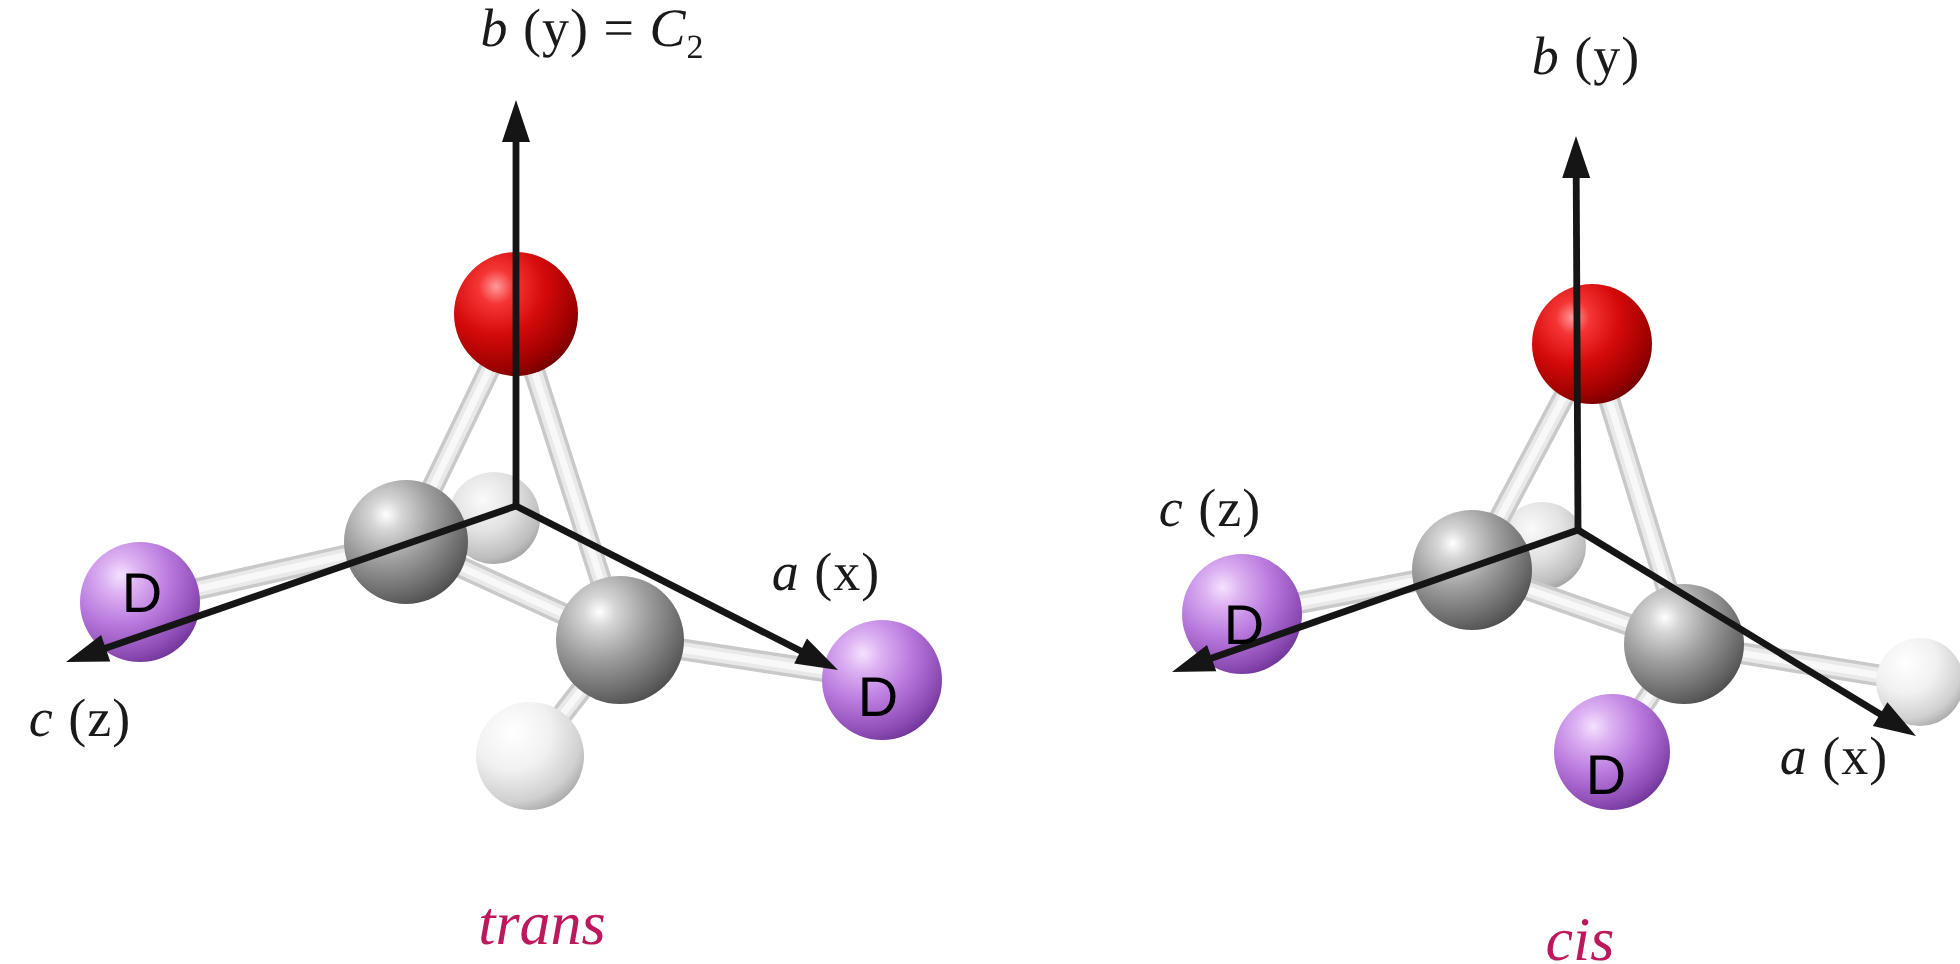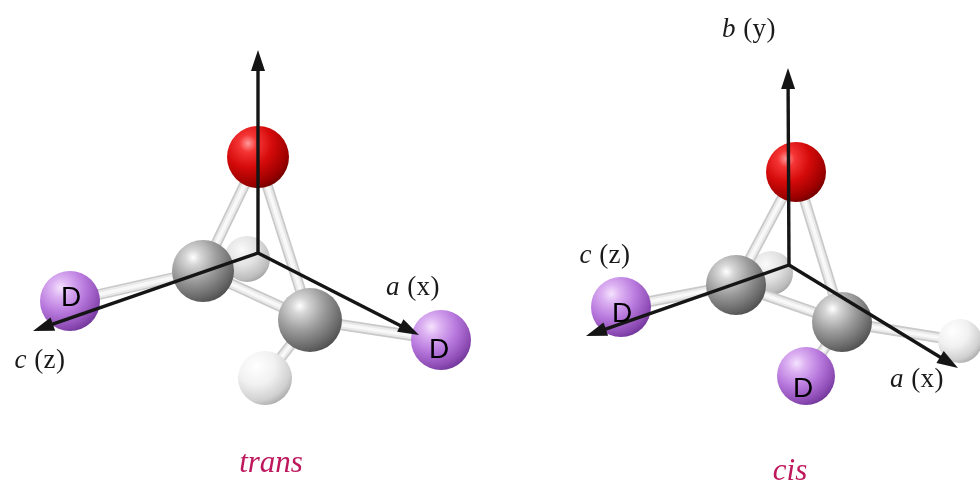--- a/index.html
+++ b/index.html
@@ -155,29 +155,32 @@
         <polygon points="788,68 795.1065074278949,88.9641969122901 781.106687794942,89.03526198656905" fill="#151515"></polygon>
         <line x1="789" y1="265" x2="946.0453200275026" y2="360.7140116143951" stroke="#151515" stroke-width="3.4"></line>
         <polygon points="958,368 936.4249858484515,363.0483574078413 943.7109742340564,351.0936774353439" fill="#151515"></polygon>
         <line x1="789" y1="265" x2="599.2150315723974" y2="331.37799388354574" stroke="#151515" stroke-width="3.4"></line>
         <polygon points="586,336 603.5115443003689,322.4594750391199 608.1335504168231,335.6745066115173" fill="#151515"></polygon>
         <text x="622" y="322" class="d-label">D</text>
         <text x="803" y="397" class="d-label">D</text>
       </g>
     </svg>
 
+  <div class="axis-label" style="left:296px; top:0px;">
+    <span class="it">b</span><span> (y) = </span><span class="it">C</span><sub>2</sub>
+  </div>
   <div class="axis-label" style="left:413px; top:272px;">
     <span class="it">a</span><span> (x)</span>
   </div>
   <div class="axis-label" style="left:40px; top:345px;">
     <span class="it">c</span><span> (z)</span>
   </div>
   <div class="caption" style="left:271px; top:444px;">trans</div>
 
-  <div class="axis-label" style="left:749px; top:14px;font-family:Liberation Serif, serif;">
+  <div class="axis-label" style="left:793px; top:14px;font-family:Liberation Serif, serif;">
     <span class="it">b</span><span> (y)</span>
   </div>
   <div class="axis-label" style="left:917px; top:364px;">
     <span class="it">a</span><span> (x)</span>
   </div>
   <div class="axis-label" style="left:605px; top:240px;">
     <span class="it">c</span><span> (z)</span>
   </div>
   <div class="caption" style="left:790px; top:452px;font-style:italic;">cis</div>
 

